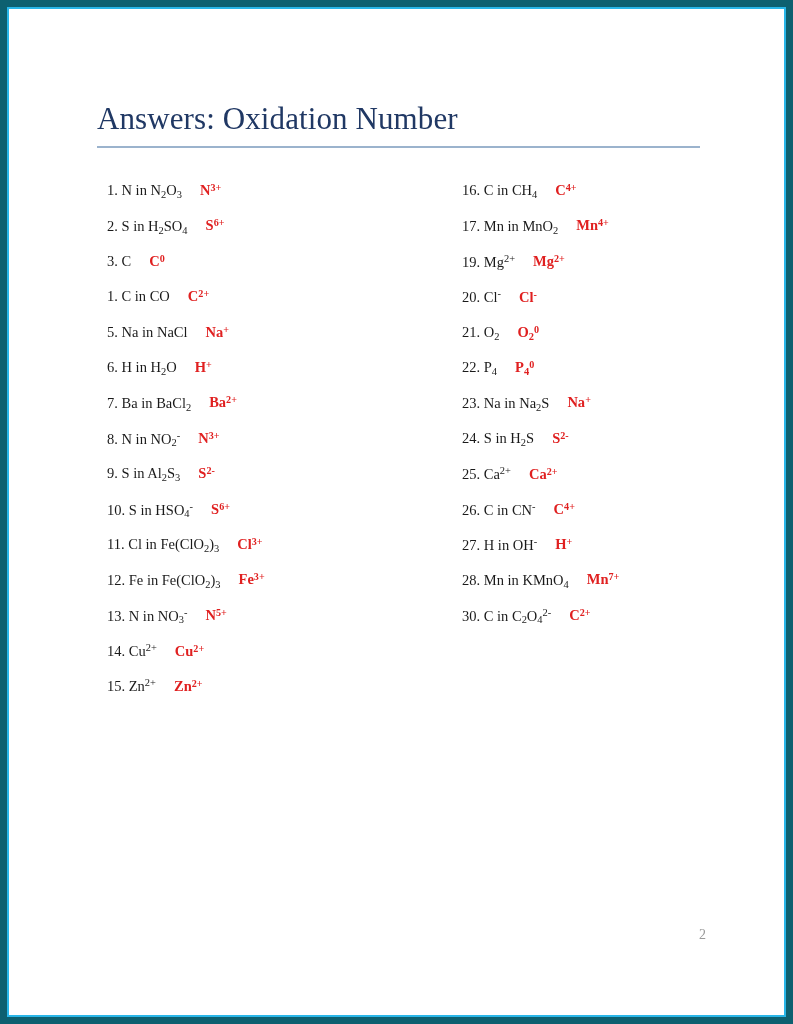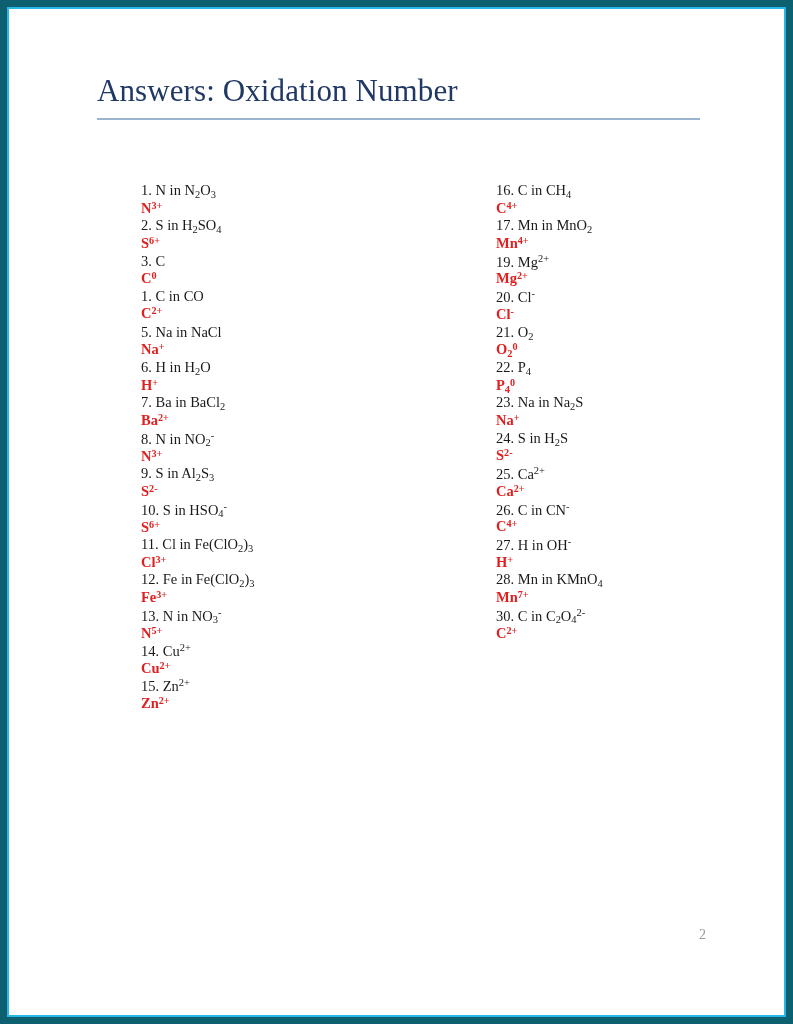--- a/index.html
+++ b/index.html
@@ -36,21 +36,21 @@
     width: 100%;
     height: 100%;
     box-sizing: border-box;
     background: #ffffff;
   }
 
   
   .title-block {
     position: absolute;
     left: 88px;
-    top: 64px;
+    top: 92px;
     width: 610px;
   }
   .doc-title {
     margin: 0;
     font-family: "Liberation Serif", "DejaVu Serif", serif;
     font-size: 31px;
     font-weight: 400;
     color: #203864;
     letter-spacing: 0.1px;
     line-height: 1.18;
@@ -76,27 +76,26 @@
   .column {
     width: 355px;
     display: flex;
     flex-direction: column;
   }
   .column.right {
     width: 265px;
   }
   .qa-row {
     display: flex;
-    flex-direction: column;
+    flex-direction: row;
     align-items: baseline;
     height: 35.4px;
     font-size: 14.5px;
     color: #1a1a1a;
     white-space: nowrap;
-    margin-left: 16px;
   }
   .q-text {
     display: inline-block;
   }
   .a-text {
     display: inline-block;
     color: #e02020;
     font-weight: bold;
     margin-left: 18px;
     text-align: right;

